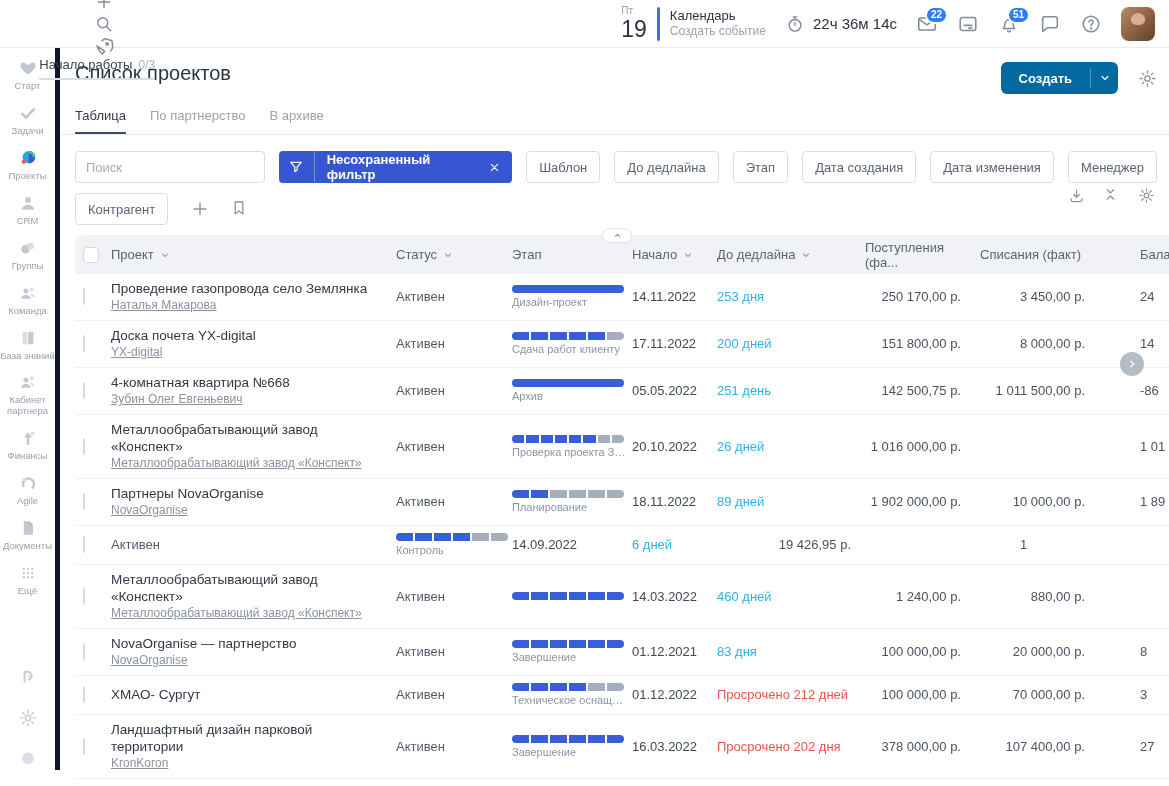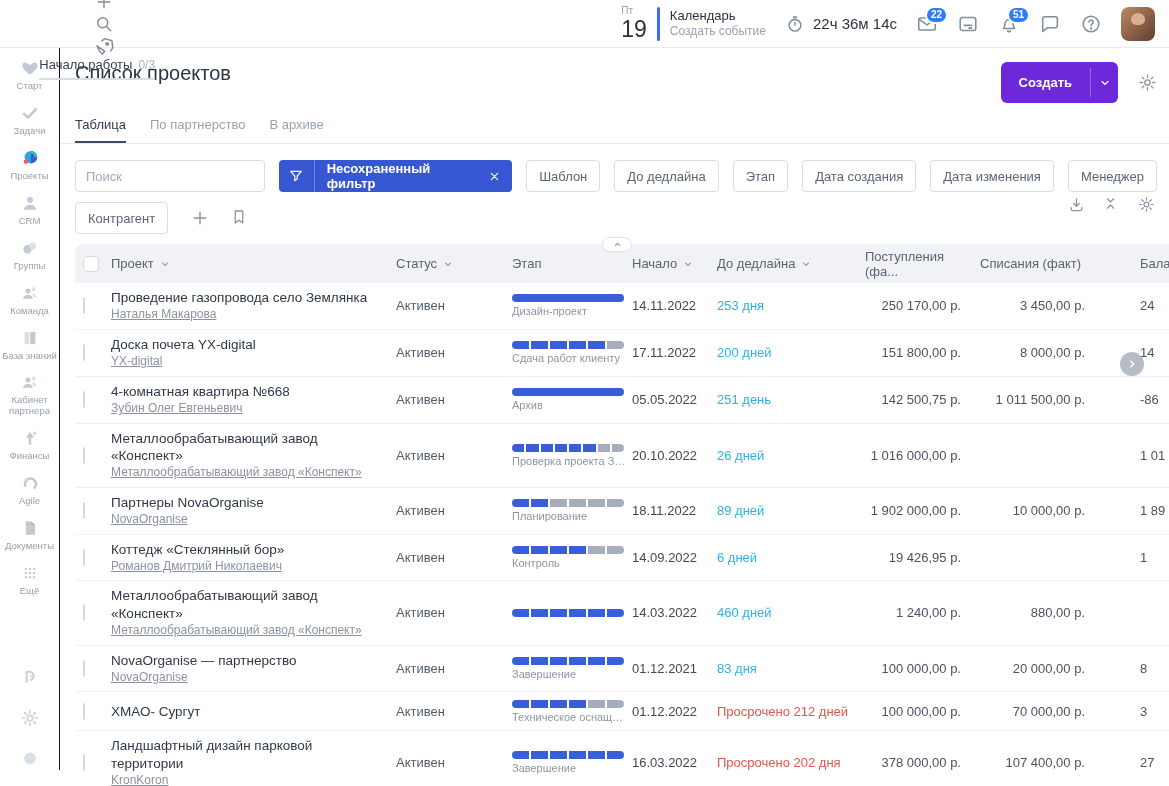--- a/index.html
+++ b/index.html
@@ -31,36 +31,36 @@
   .badge-wrap { position:relative; }
   .badge { position:absolute; top:-7px; right:-10px; background:#2e7cf6; color:#fff; font-size:10px;
     line-height:12px; padding:1px 4px; border-radius:9px; border:2px solid #fff; font-weight:bold; }
   .avatar { width:34px; height:34px; border-radius:8px; cursor:pointer;
     background:linear-gradient(135deg,#b98a63 0%,#8a5f46 55%,#5f4030 100%); position:relative; overflow:hidden; }
   .avatar::after { content:""; position:absolute; left:10px; top:6px; width:14px; height:12px;
     background:#d9b08f; border-radius:50% 50% 40% 40%; }
 
   
   .sidebar { position:fixed; top:48px; left:0; bottom:16px; width:60px; background:#fff;
-    border-right:1px solid #0f172a; display:flex; flex-direction:column; align-items:center;
+    border-right:5px solid #0f172a; display:flex; flex-direction:column; align-items:center;
     padding-top:10px; z-index:10; overflow:hidden; }
   .side-item { width:58px; display:flex; flex-direction:column; align-items:center; gap:3px;
     margin-bottom:11px; cursor:pointer; }
   .side-item .label { font-size:9.5px; color:#98a1ae; text-align:center; line-height:1.15; }
   .side-item .ic { width:20px; height:20px; color:#c3c9d3; }
   .side-bottom { margin-top:auto; display:flex; flex-direction:column; align-items:center; gap:22px; padding-bottom:0; }
   .side-bottom .ic { width:20px; height:20px; color:#ccd1d9; cursor:pointer; }
 
   
   .content { position:absolute; left:60px; top:48px; width:1109px; }
   .page-head { display:flex; align-items:flex-start; padding:14px 12px 0 15px; }
   .page-title { font-size:20px; font-weight:500; color:#2b3442; }
   .head-actions { margin-left:auto; display:flex; align-items:center; gap:20px; }
-  .create-btn { display:flex; align-items:stretch; background:#6d28d9; border-radius:6px; overflow:hidden;
-    height:41px; cursor:pointer; }
+  .create-btn { display:flex; align-items:stretch; background:#0369a1; border-radius:6px; overflow:hidden;
+    height:32px; cursor:pointer; }
   .create-btn .main { color:#fff; font-size:13px; font-weight:bold; display:flex; align-items:center; padding:0 18px; }
   .create-btn .sep { width:1px; background:rgba(255,255,255,.3); margin:6px 0; }
   .create-btn .arrow { width:27px; display:flex; align-items:center; justify-content:center; color:#fff; }
   .gear-lg { width:19px; height:19px; color:#8a94a2; cursor:pointer; }
 
   .tabs { display:flex; gap:24px; padding:14px 0 0 15px; border-bottom:1px solid #e8ecf1; }
   .tab { font-size:13px; color:#9aa3b0; padding-bottom:9px; cursor:pointer; border-bottom:2px solid transparent; }
   .tab.active { color:#323c4d; border-bottom-color:#3d4a63; }
 
   
@@ -582,24 +582,20 @@
       <div class="stage-label">Планирование</div>
     </div>
     <div class="cell date">18.11.2022</div>
     <div class="cell"><span class="deadline">89 дней</span></div>
     <div class="cell money income">1 902 000,00 р.</div>
     <div class="cell money expense">10 000,00 р.</div>
     <div class="cell balance-cell">1 89</div>
   </div>
         <div class="grid-row trow">
     <div class="cell check"><span class="checkbox"></span></div>
-    <div class="cell project">
-      <div class="proj-title">Коттедж «Стеклянный бор»</div>
-      <div class="proj-sub">Романов Дмитрий Николаевич</div>
-    </div>
     <div class="cell status">Активен</div>
     <div class="cell">
       <div class="stagebar">
               <span class="seg on"></span>
               <span class="seg on"></span>
               <span class="seg on"></span>
               <span class="seg on"></span>
               <span class="seg"></span>
               <span class="seg"></span>
             </div>

